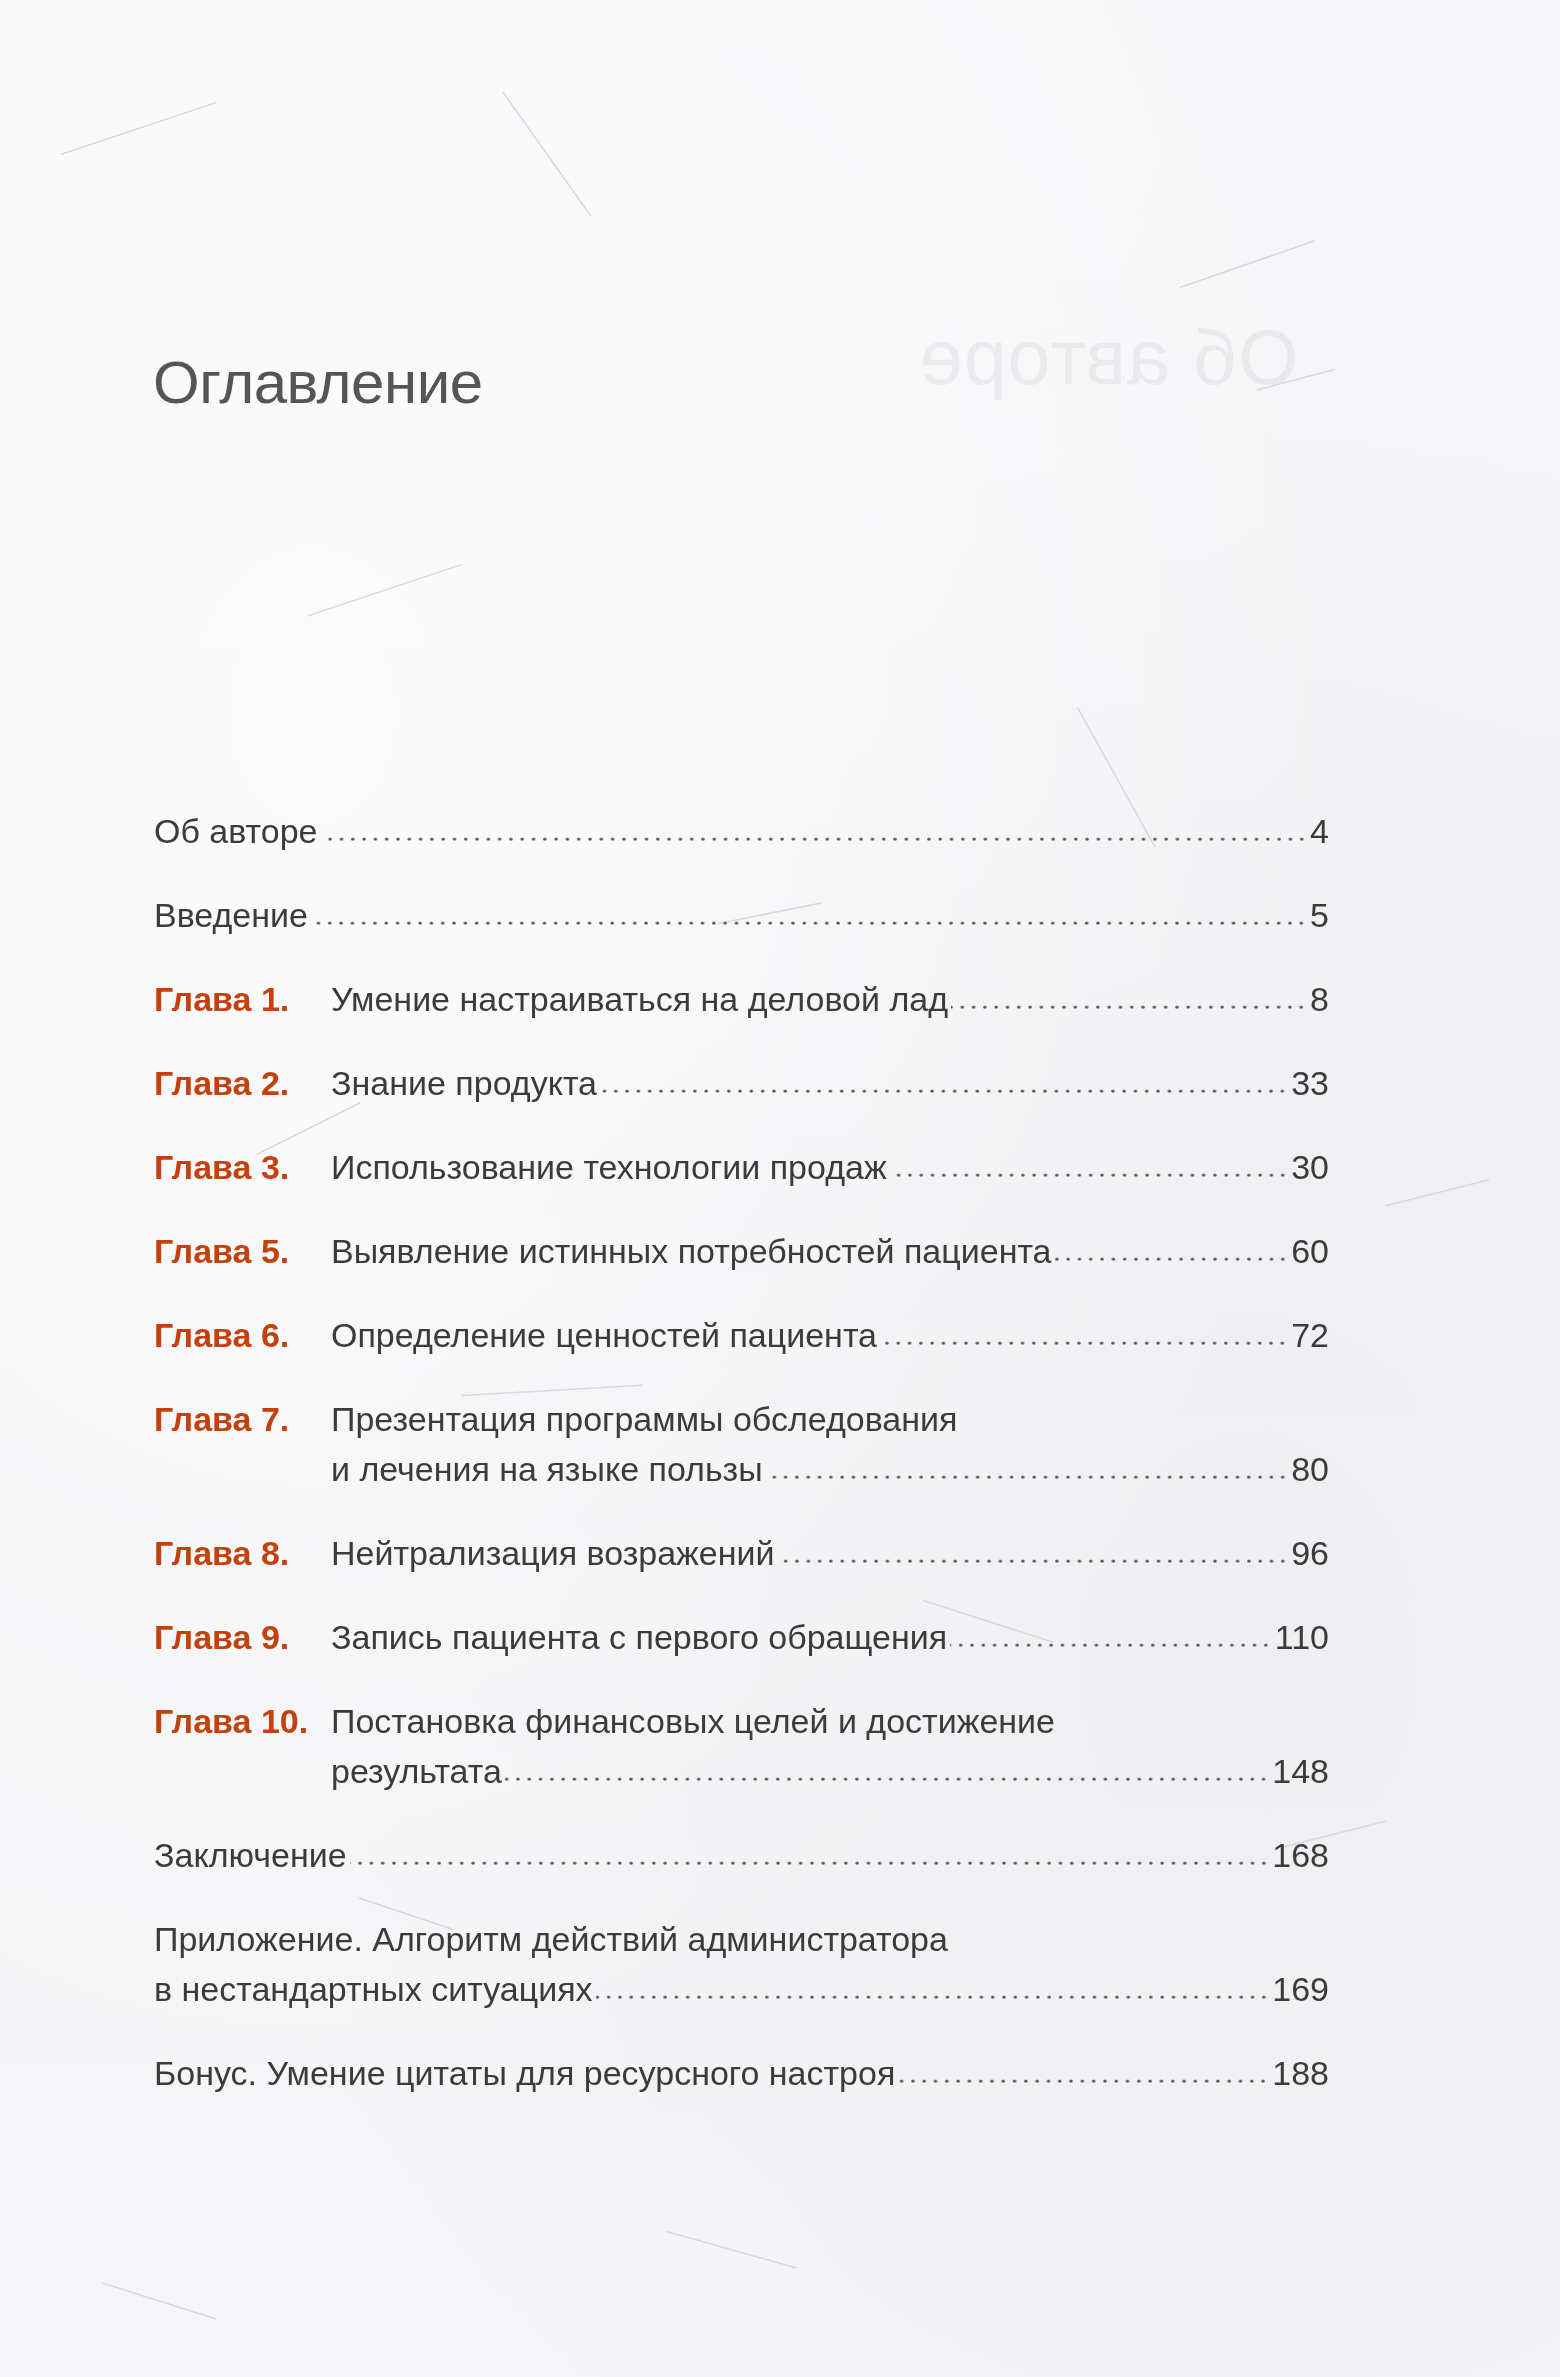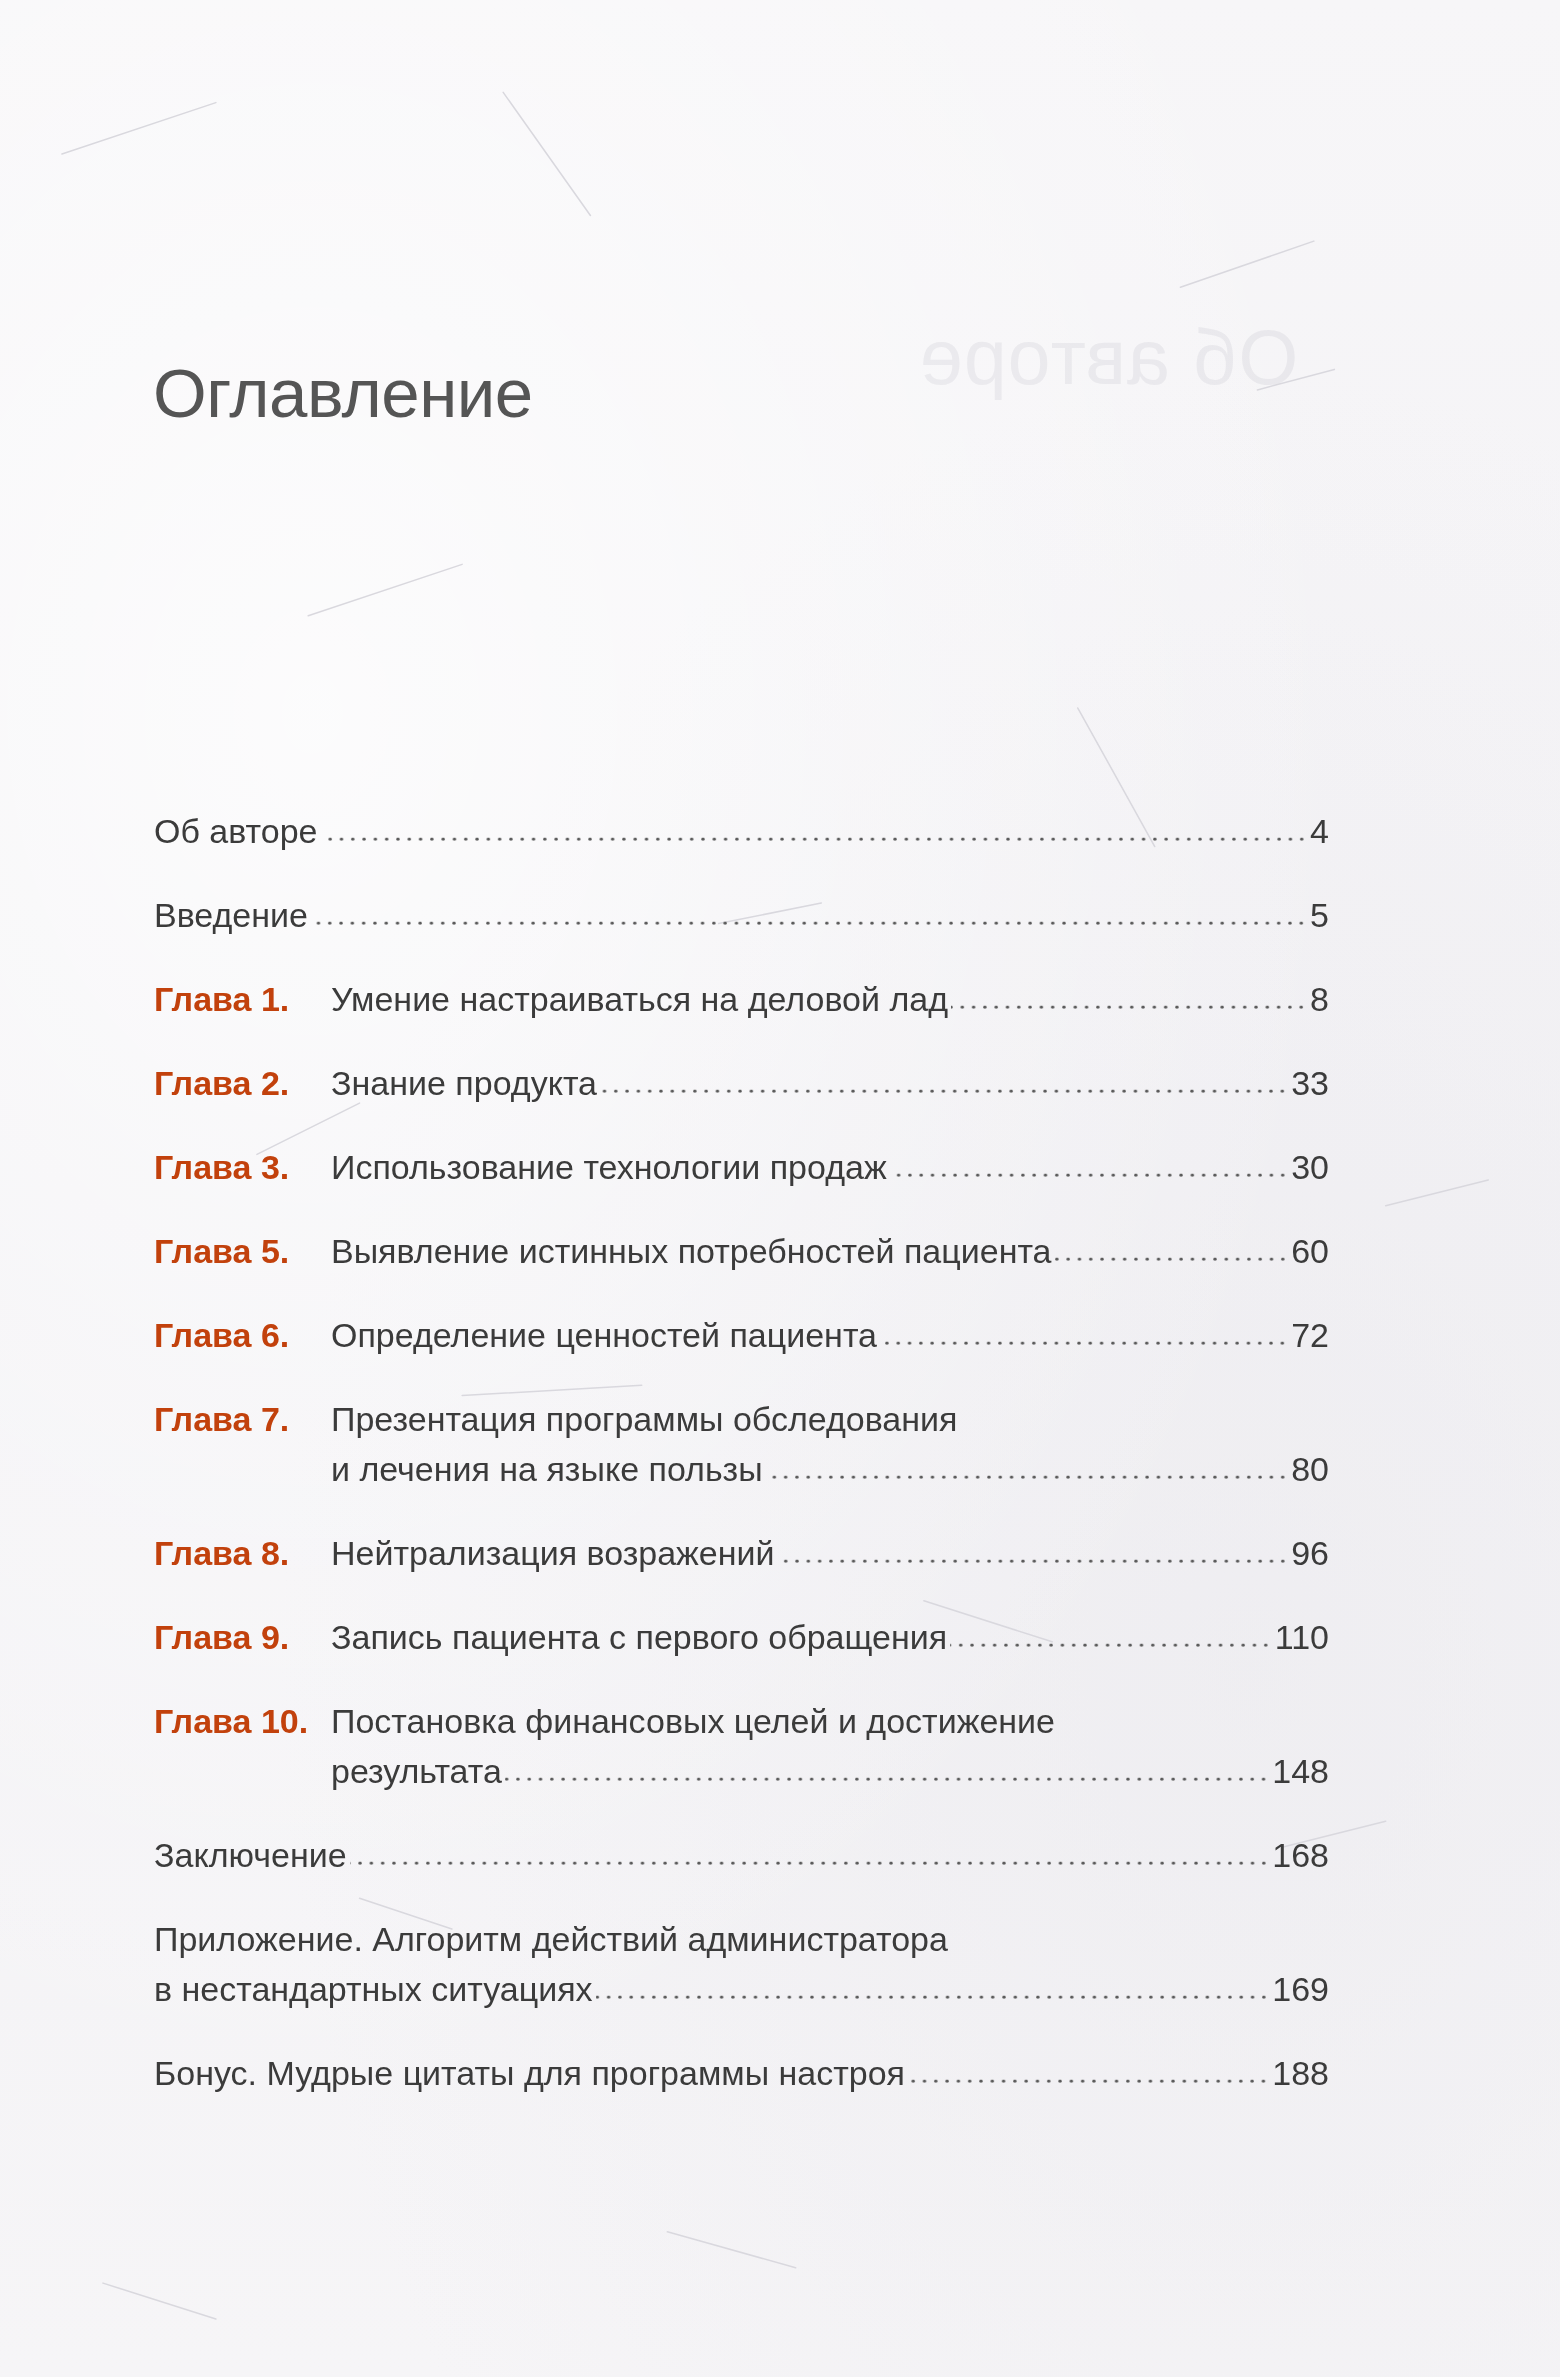--- a/index.html
+++ b/index.html
@@ -35,21 +35,21 @@
       font-size: 77px;
       color: rgba(170,170,180,0.16);
       transform: scaleX(-1);
       letter-spacing: 1px;
       white-space: nowrap;
     }
     .title {
       position: absolute;
       left: 153px;
       top: 308px;
-      font-size: 69px;
+      font-size: 60px;
       font-weight: 400;
       color: #555555;
       letter-spacing: -0.5px;
       white-space: nowrap;
     }
     .toc {
       position: absolute;
       left: 154px;
       top: 806px;
       width: 1175px;
@@ -259,20 +259,20 @@
         <div class="line">
           <span class="txt">в нестандартных ситуациях</span>
           <span class="leader"></span>
           <span class="page">169</span>
         </div>
       </div>
     </div>
     <div class="entry no-label">
       <div class="body">
         <div class="line">
-          <span class="txt">Бонус. Мудрые цитаты для программы настроя</span>
+          <span class="txt">Бонус. Умение цитаты для ресурсного настроя</span>
           <span class="leader"></span>
           <span class="page">188</span>
         </div>
       </div>
     </div>
   </div>
 
 
 </body></html>

